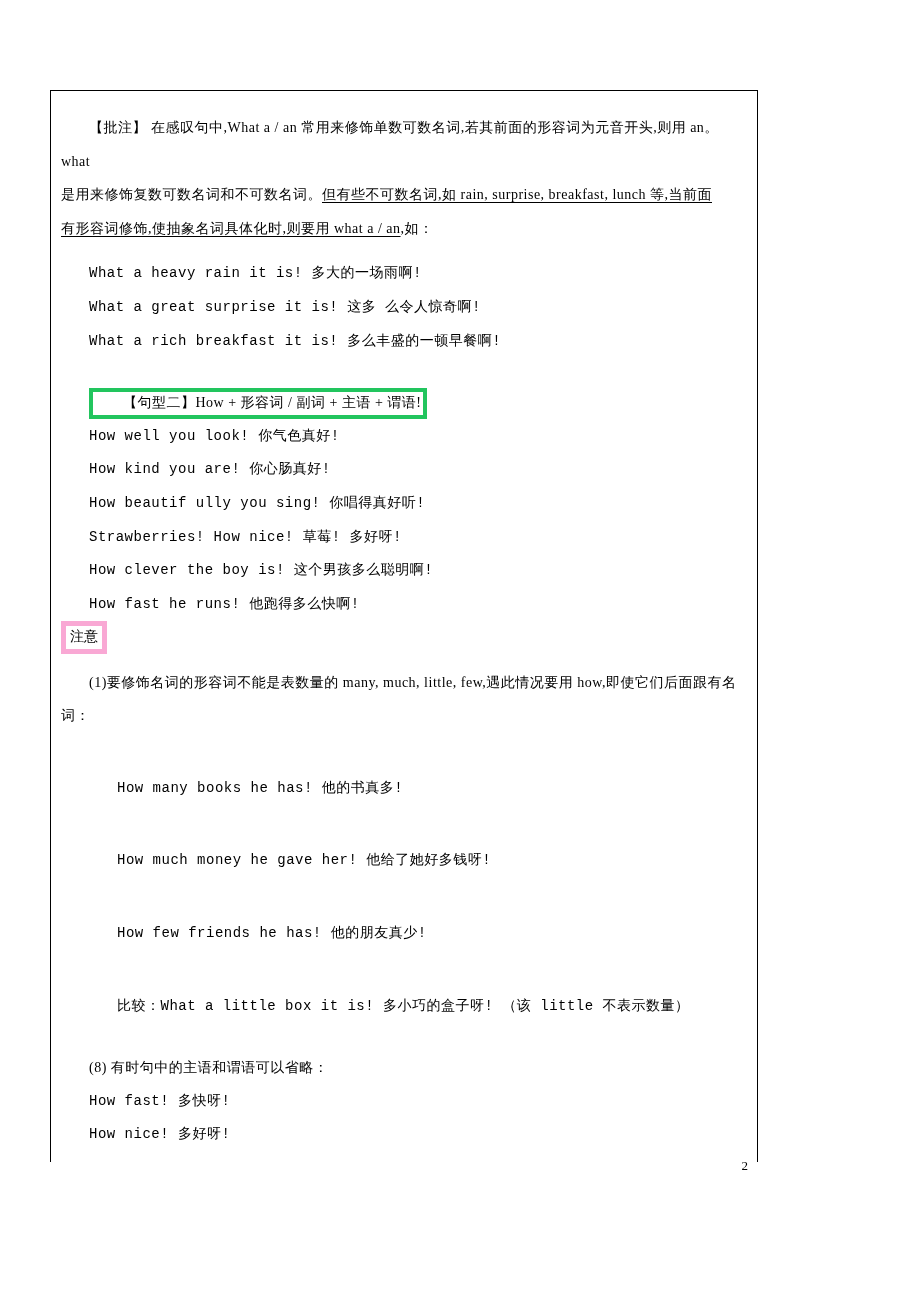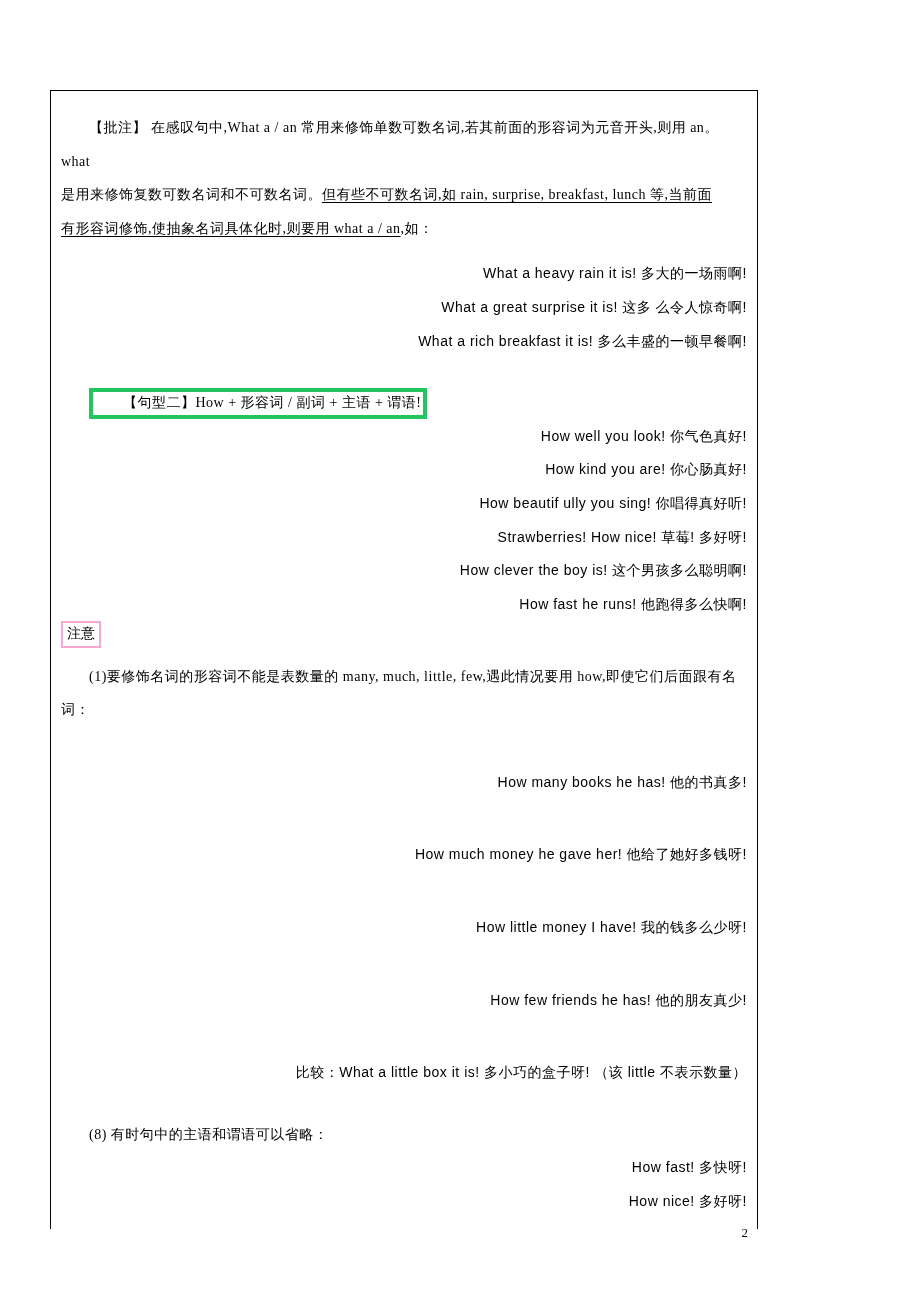--- a/index.html
+++ b/index.html
@@ -33,31 +33,30 @@
   .under { text-decoration: underline; text-underline-offset: 3px; }
   .spacer-sm { height: 12px; }
   .spacer { height: 28px; }
   .boxed {
     border: 4px solid #22c55e;
     display: inline-block;
     padding: 0 2px;
     line-height: 1.6;
   }
   .note-label {
-    border: 2px solid #f9a8d4;
+    border: 5px solid #f9a8d4;
     display: inline-block;
     padding: 0 4px;
     font-size: 14px;
     margin-left: 0;
     line-height: 1.6;
   }
   .mono-en {
-    font-family: Liberation Sans, sans-serif;
+    font-family: Liberation Mono, monospace;
     letter-spacing: 0.5px;
-    text-align: right;
   }
   .pagenum {
     position: absolute;
     bottom: 28px;
     right: 60px;
     font-size: 13px;
     color: #000;
   }
 </style>
 </head>
@@ -99,21 +98,20 @@
       <span class="note-label">注意</span>
     </div>
 
     <div class="spacer-sm"></div>
 
     <p class="para">(1)要修饰名词的形容词不能是表数量的 many, much, little, few,遇此情况要用 how,即使它们后面跟有名</p>
     <p class="para no-indent">词：</p>
 
     <p class="para double-indent mono-en">How many books he has!  他的书真多!</p>
     <p class="para double-indent mono-en">How much money he gave her!  他给了她好多钱呀!</p>
-    <p class="para double-indent mono-en">How little money I have!  我的钱多么少呀!</p>
     <p class="para double-indent mono-en">How few friends he has!  他的朋友真少!</p>
     <p class="para double-indent mono-en">比较：What a little box it is!  多小巧的盒子呀! （该 little 不表示数量）</p>
 
     <div class="spacer"></div>
 
     <p class="para">(8) 有时句中的主语和谓语可以省略：</p>
     <p class="para mono-en">How fast!  多快呀!</p>
     <p class="para mono-en">How nice!  多好呀!</p>
 
   </div>

